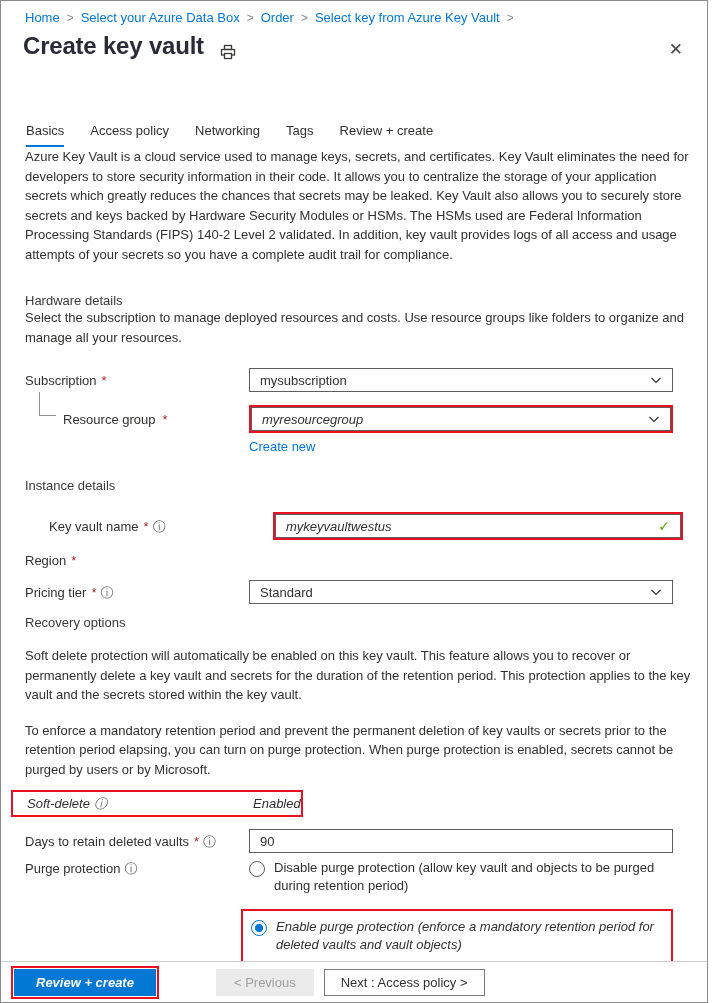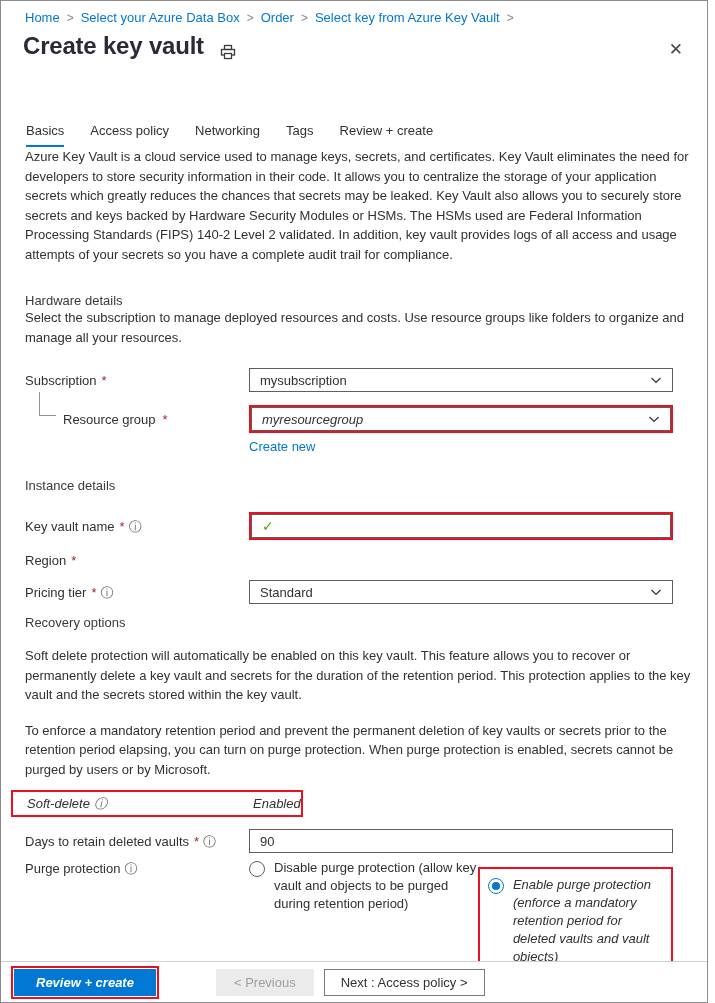--- a/index.html
+++ b/index.html
@@ -69,21 +69,21 @@
   .connector{
     position:absolute;left:14px;top:-13px;width:17px;height:24px;
     border-left:1px solid #919191;border-bottom:1px solid #919191;
   }
   
   .soft-hl{
     display:flex;align-items:center;
     margin-left:-14px;padding:4px 0 4px 14px;width:292px;
   }
   
-  .radio-group{display:flex;flex-direction:row;gap:6px;}
+  .radio-group{display:flex;flex-direction:column;gap:6px;}
   .radio-option{display:flex;align-items:flex-start;gap:9px;cursor:pointer;}
   .radio-circle{
     width:16px;height:16px;border-radius:50%;border:1px solid var(--muted);
     flex-shrink:0;margin-top:2px;position:relative;background:#fff;
   }
   .radio-option.selected .radio-circle{border-color:var(--accent);}
   .radio-option.selected .radio-circle::after{
     content:"";position:absolute;left:3px;top:3px;width:8px;height:8px;
     border-radius:50%;background:var(--accent);
   }
@@ -184,29 +184,30 @@
               </svg>
           </div>
         </div>
       </div>
     </div>
     <a class="link create-new">Create new</a>
 
     
     <div class="section-heading" style="margin-top:24px;">Instance details</div>
 
-    <div class="row" style="margin-top:19px;">
+    <div class="row" style="margin-top:19px;margin-left:24px;">
       <div class="flabel">
         <span>Key vault name</span>
           <span class="req">*</span>
         <span class="info-i">ⓘ</span>
       </div>
       <div class="fcontrol">
         <div class="hl hl-tight">
           <div class="textbox">
+            <input type="text" value="mykeyvaultwestus" style="">
             <span class="check">✓</span>
           </div>
         </div>
       </div>
     </div>
 
     <div class="row" style="margin-top:13px;">
       <div class="flabel">
         <span>Region</span>
           <span class="req">*</span>

